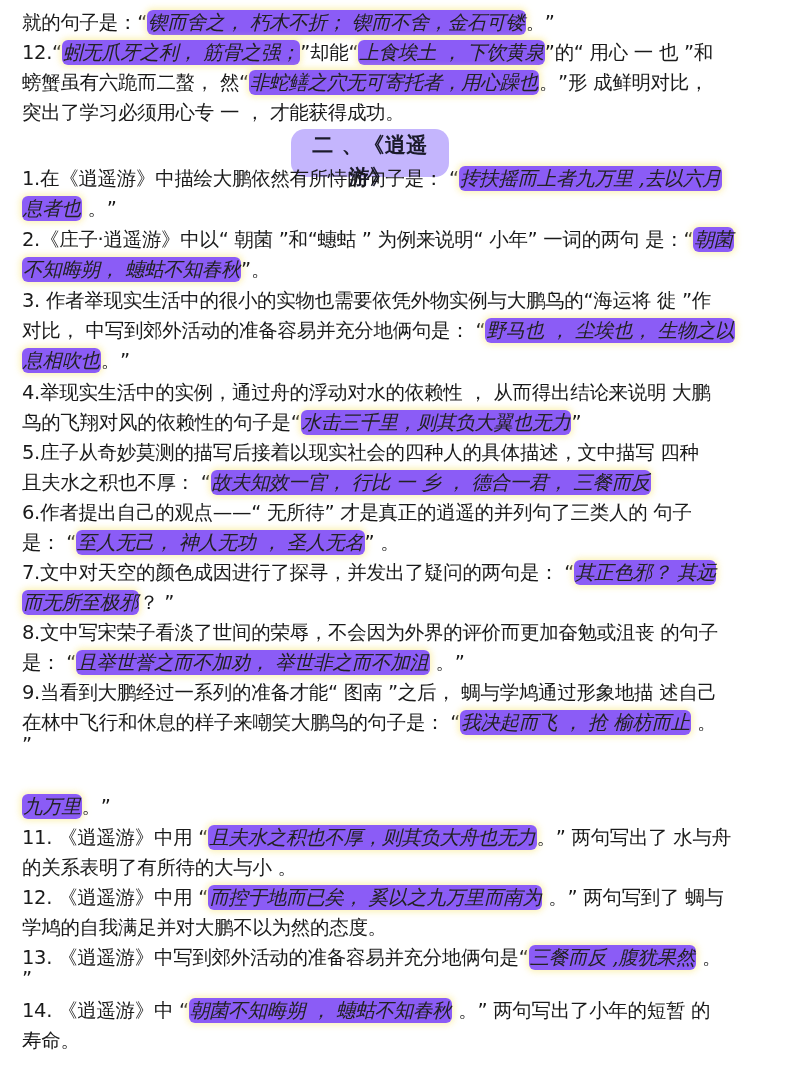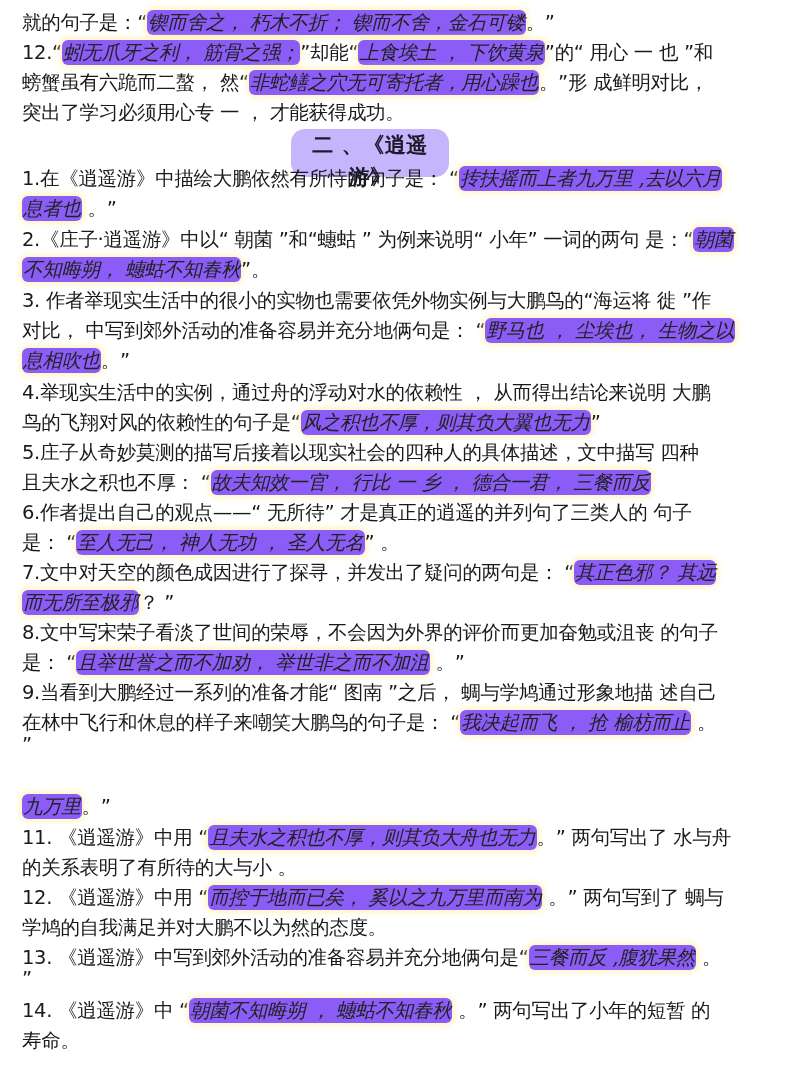--- a/index.html
+++ b/index.html
@@ -67,21 +67,21 @@
   <div class="line" style="top:286px">3. 作者举现实生活中的很小的实物也需要依凭外物实例与大鹏鸟的“海运将 徙 ”作</div>
   <div class="line" style="top:316px">
     <span>对比，  中写到郊外活动的准备容易并充分地俩句是：  “</span><span class="hl">野马也 ，  尘埃也，  生物之以</span>
   </div>
   <div class="line" style="top:346px">
     <span class="hl">息相吹也</span><span>。”</span>
   </div>
 
   <div class="line" style="top:378px">4.举现实生活中的实例，通过舟的浮动对水的依赖性 ，  从而得出结论来说明  大鹏</div>
   <div class="line" style="top:408px">
-    <span>鸟的飞翔对风的依赖性的句子是“</span><span class="hl">风之积也不厚，则其负大翼也无力</span><span>”</span>
+    <span>鸟的飞翔对风的依赖性的句子是“</span><span class="hl">水击三千里，则其负大翼也无力</span><span>”</span>
   </div>
 
   <div class="line" style="top:438px"> 5.庄子从奇妙莫测的描写后接着以现实社会的四种人的具体描述，文中描写   四种</div>
   <div class="line" style="top:468px">
     <span>且夫水之积也不厚：  “</span><span class="hl">故夫知效一官，  行比 一 乡 ，  德合一君，  三餐而反</span>
   </div>
 
   <div class="line" style="top:498px">6.作者提出自己的观点——“ 无所待” 才是真正的逍遥的并列句了三类人的   句子</div>
   <div class="line" style="top:528px">
     <span>是：  “</span><span class="hl">至人无己，  神人无功 ，  圣人无名</span><span>”  。</span>

